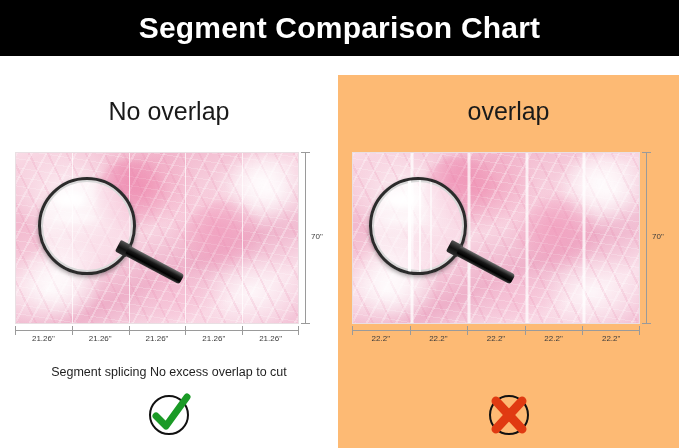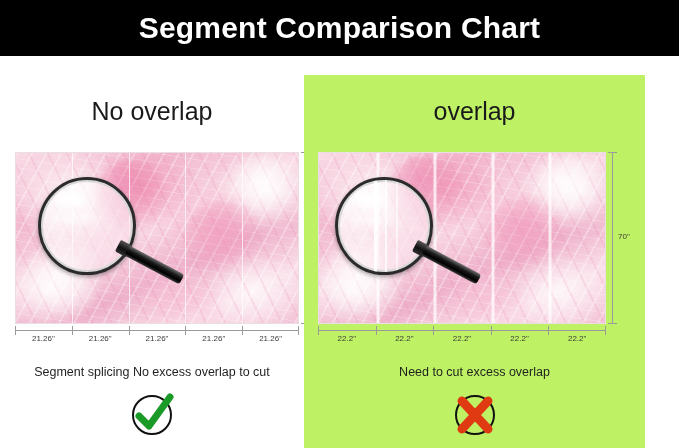--- a/index.html
+++ b/index.html
@@ -44,26 +44,26 @@
     width: 679px;
     height: 373px;
     display: flex;
   }
   .panel {
     position: relative;
     height: 373px;
     box-sizing: border-box;
   }
   .panel-left {
-    width: 304px;
+    width: 338px;
     background: #ffffff;
   }
   .panel-right {
     width: 341px;
-    background: #bef264;
+    background: #fdba74;
   }
 
   .panel-heading {
     position: absolute;
     top: 22px;
     left: 0;
     width: 100%;
     text-align: center;
     font-size: 25px;
     color: #1a1a1a;
@@ -390,21 +390,20 @@
       </div>
 
       <div class="ruler-v" style="left:290px;">
         <div class="vline"></div>
         <div class="vtick" style="top:0;"></div>
         <div class="vtick" style="bottom:0;"></div>
       </div>
       <div class="height-label" style="left:300px;top:80px;">70"</div>
     </div>
 
-    <div class="caption">Need to cut excess overlap</div>
 
     <div class="verdict">
       <svg width="44" height="44" viewBox="0 0 44 44">
         <circle cx="22" cy="22" r="19" fill="none" stroke="#111111" stroke-width="2"></circle>
         <path d="M9 8 L35 36" fill="none" stroke="#e03a12" stroke-width="9" stroke-linecap="round"></path>
         <path d="M35 8 L9 36" fill="none" stroke="#e03a12" stroke-width="9" stroke-linecap="round"></path>
       </svg>
     </div>
   </div>
 

